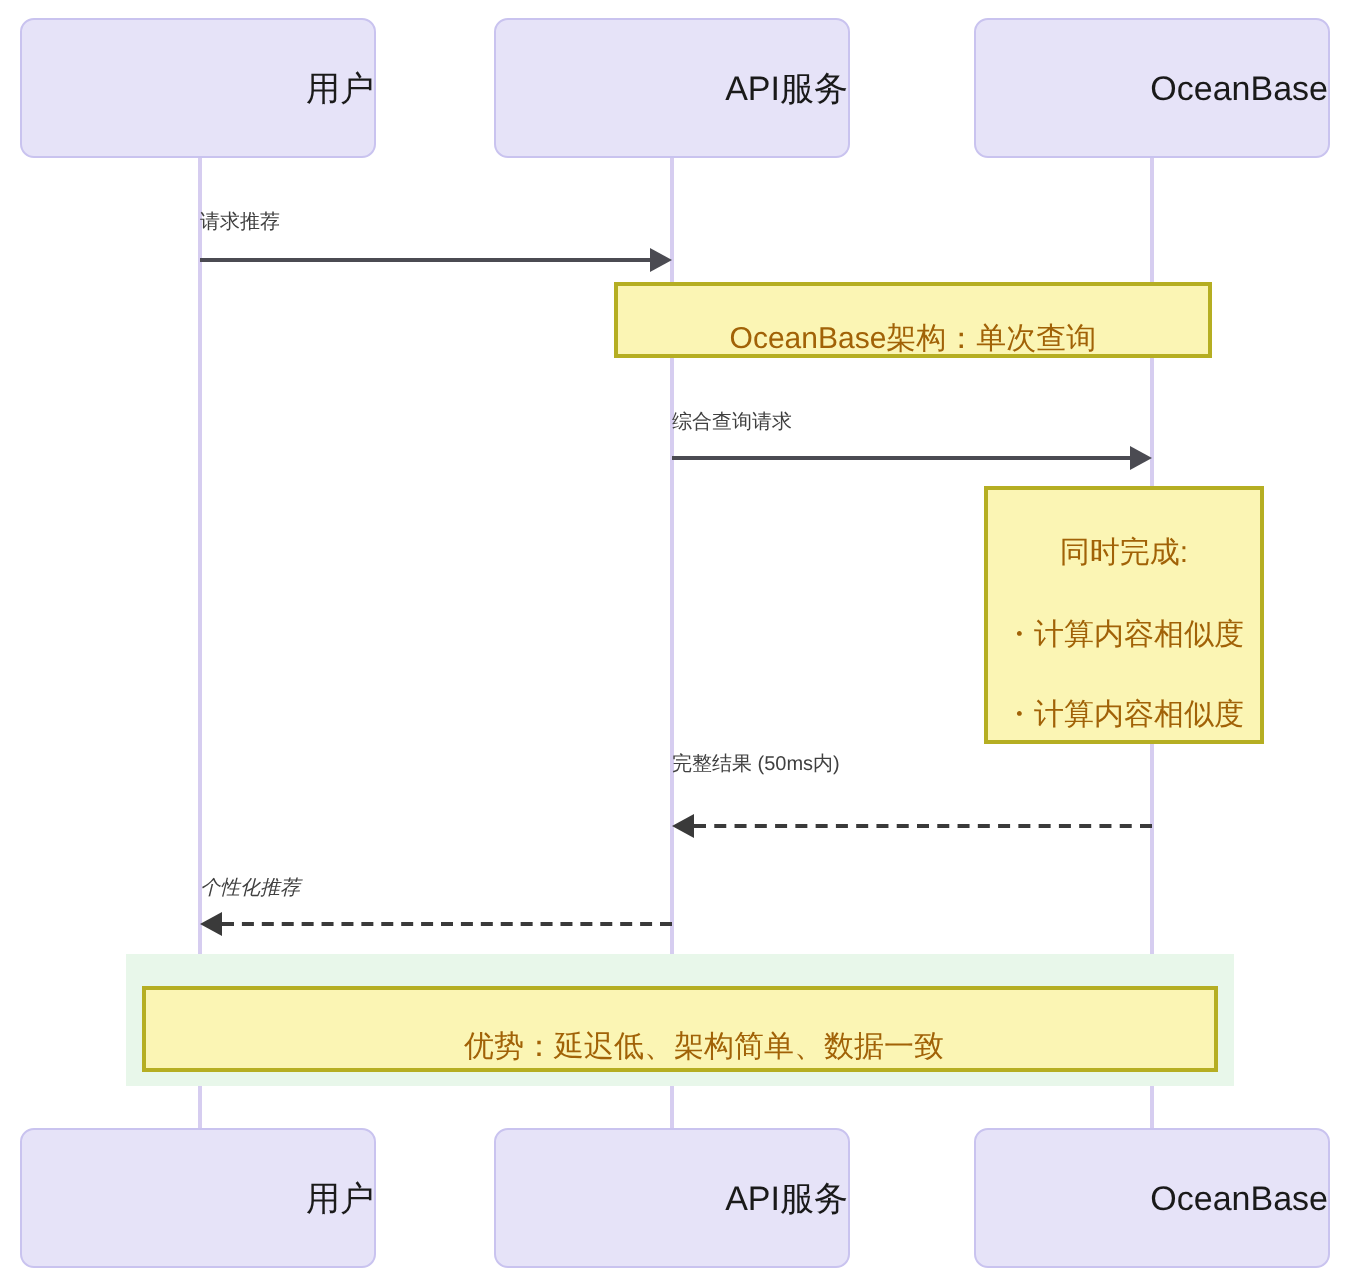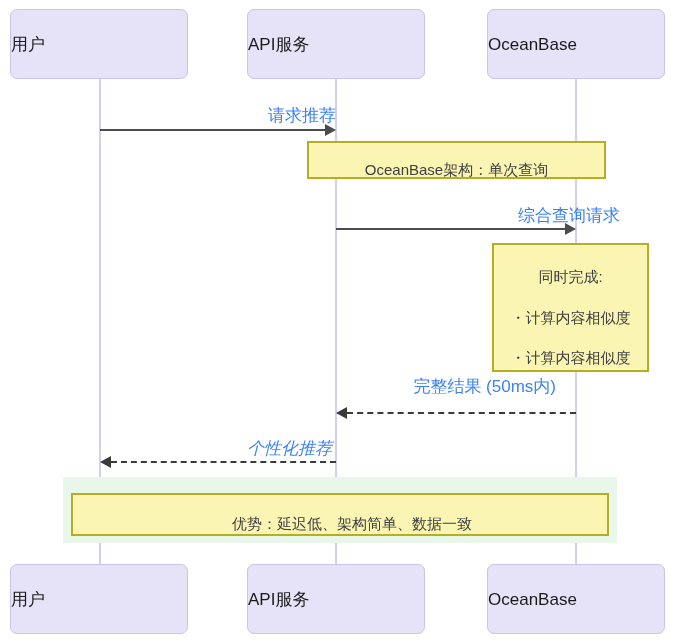--- a/index.html
+++ b/index.html
@@ -24,21 +24,21 @@
     background: #d6cdf0;
   }
   
   .actor-box {
     position: absolute;
     background: #e6e3f8;
     border: 1px solid #c9c3ef;
     border-radius: 7px;
     display: flex;
     align-items: center;
-    justify-content: flex-start;
+    justify-content: flex-end;
     box-sizing: border-box;
   }
   .actor-label {
     font-size: 17px;
     color: #1a1a1a;
     line-height: 1;
     white-space: nowrap;
   }
   
   .msg {
@@ -59,39 +59,39 @@
     border-bottom: 6px solid transparent;
     border-left: 11px solid #4b4b52;
   }
   .arrowhead.left {
     border-top: 6px solid transparent;
     border-bottom: 6px solid transparent;
     border-right: 11px solid #3a3a3a;
   }
   .msg-label {
     position: absolute;
-    font-size: 17px;
-    color: #3b82f6;
+    font-size: 10px;
+    color: #404040;
     white-space: nowrap;
-    text-align: right;
+    text-align: left;
   }
   
   .note {
     position: absolute;
     background: #fbf5b4;
     border: 2px solid #b5ae22;
     box-sizing: border-box;
     display: flex;
     flex-direction: column;
     align-items: center;
     justify-content: center;
   }
   .note-line {
     font-size: 15px;
-    color: #404040;
+    color: #a16207;
     line-height: 1.42;
     white-space: nowrap;
     margin-top: 19px;
   }
   .note-line.first {
     margin-bottom: 1px;
   }
   
   .band {
     position: absolute;
@@ -122,27 +122,27 @@
   <div class="arrowhead right" style="left:325px; top:124px;"></div>
 
   <div class="note" style="left:307px; top:141px; width:299px; height:38px;">
     <span class="note-line">OceanBase架构：单次查询</span>
   </div>
 
   <div class="msg-label" style="left:336px; top:204px; width:284px;">综合查询请求</div>
   <div class="msg" style="left:336px; top:228px; width:230px;"></div>
   <div class="arrowhead right" style="left:565px; top:223px;"></div>
 
-  <div class="note" style="left:492px; top:243px; width:157px; height:129px;">
+  <div class="note" style="left:492px; top:243px; width:140px; height:129px;">
     <span class="note-line first">同时完成:</span>
     <span class="note-line">・计算内容相似度</span>
     <span class="note-line">・计算内容相似度</span>
   </div>
 
-  <div class="msg-label" style="left:316px; top:375px; width:240px;">完整结果 (50ms内)</div>
+  <div class="msg-label" style="left:336px; top:375px; width:240px;">完整结果 (50ms内)</div>
   <div class="msg dashed" style="left:347px; top:412px; width:229px;"></div>
   <div class="arrowhead left" style="left:336px; top:407px;"></div>
 
   <div class="msg-label" style="left:100px; top:437px; width:232px;font-style:italic;">个性化推荐</div>
   <div class="msg dashed" style="left:111px; top:461px; width:225px;"></div>
   <div class="arrowhead left" style="left:100px; top:456px;"></div>
 
   <div class="band" style="left:63px; top:477px; width:554px; height:66px;"></div>
   <div class="note" style="left:71px; top:493px; width:538px; height:43px;padding-left:24px;">
     <span class="note-line">优势：延迟低、架构简单、数据一致</span>

